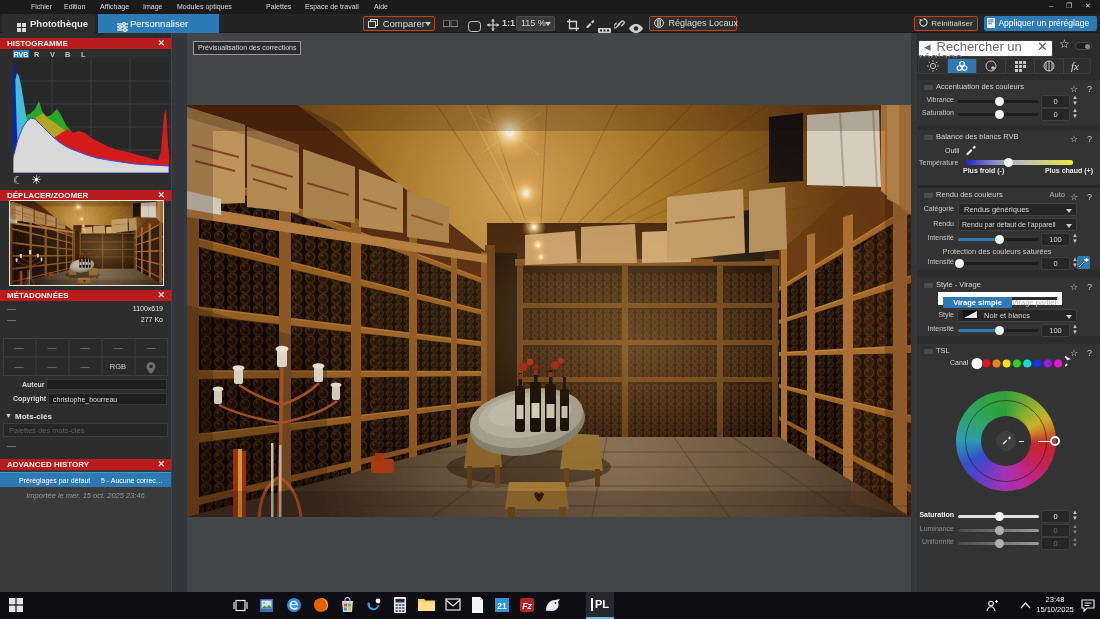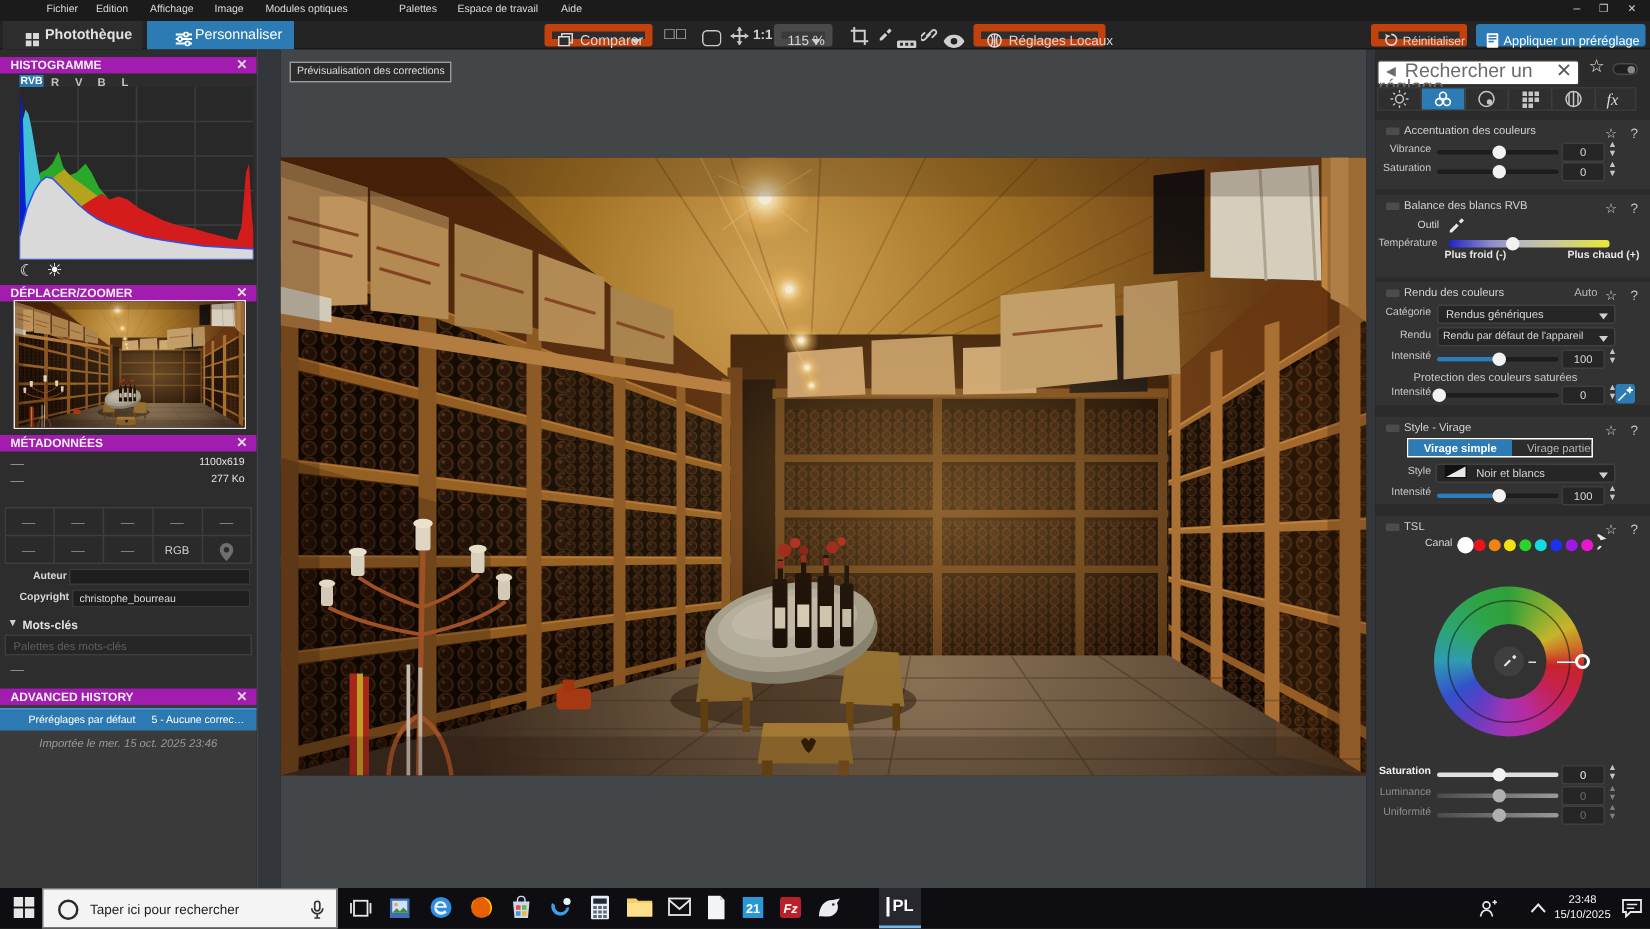--- a/index.html
+++ b/index.html
@@ -11,29 +11,29 @@
   
   #menubar { left:0; top:0; width:1100px; height:14px; background:#1b1b1b; color:#dcdcdc;
     font-size:7px; }
   #menubar span { position:absolute; top:3px; }
 
   
   #toolbar { left:0; top:14px; width:1100px; height:19px; background:#242424;
     border-bottom:1px solid #191919; color:#d8d8d8; }
   .tab1 { left:2px; top:0; width:93px; height:19px; background:#2d2d2d; color:#e2e2e2;
     font-size:9.5px; line-height:19px; white-space:nowrap;font-weight:bold; }
-  .tab2 { left:98px; top:0; width:98px; height:19px; background:#2d7bb4; color:#fff;
+  .tab2 { left:98px; top:0; width:121px; height:19px; background:#2d7bb4; color:#fff;
     font-size:9.5px; line-height:19px; white-space:nowrap; }
-  .tbtn { background:#2d2d2d; border:5px solid #c2410c; border-radius:2px; color:#d8d8d8;
+  .tbtn { background:#2d2d2d; border:1px solid #c2410c; border-radius:2px; color:#d8d8d8;
     font-size:9.5px; line-height:13px; height:15px; top:2px; padding:0 4px;
     white-space:nowrap; }
 
   
   #lpanel { left:0; top:33px; width:171px; height:559px; background:#2d2d2d; color:#cfcfcf; }
-  .phead { position:absolute; left:0; width:171px; height:11px; background:#a21caf;
+  .phead { position:absolute; left:0; width:171px; height:11px; background:#b91c1c;
     color:#efefef; font-size:8px; font-weight:bold; line-height:11px; padding-left:7px; }
   .phead .x { position:absolute; right:6px; top:0; font-weight:bold; color:#dcdcdc; font-size:9px;}
   #gutterL { left:171px; top:33px; width:16px; height:559px; background:#33363a;
     border-left:1px solid #454545; }
   #gutterR { left:911px; top:33px; width:6px; height:559px; background:#33363a; }
 
   
   #canvas { left:187px; top:33px; width:724px; height:559px; background:#434649; }
 
   
@@ -686,23 +686,23 @@
       <div class="vbox" style="left:124px;top:69px">0</div>
         <div class="spin" style="left:154px;top:69px">▲<br>▼</div>
       <div class="abs" style="left:160px;top:68px;width:13px;height:13px;background:#2d7bb4;border-radius:2px">
         <svg width="13" height="13" viewBox="0 0 13 13">
             <path d="M2 11l5-5M8 5l1.3-1.3M9.5 2l.4 1.6L11.5 4l-1.6.4L9.5 6l-.4-1.6L7.5 4l1.6-.4z" stroke="#fff" fill="#fff" stroke-width="1"></path>
           </svg></div>
     </div>
 
     <div class="sect" style="top:245px;height:58px">
       <div class="shead"><span class="grip"></span><span style="margin-left:19px">Style - Virage</span><span class="star" style="top:2px">☆</span><span class="qm" style="top:2px">?</span></div>
-      <div class="abs" style="left:21px;top:14px;width:124px;height:13px;background:#2c2c2c;border:1px solid #ffffff">
+      <div class="abs" style="left:21px;top:14px;width:124px;height:13px;background:#2c2c2c;border:5px solid #ffffff">
         <div class="abs" style="left:0;top:0;width:69px;height:11px;background:#2d7bb4;color:#fff;font-size:7.5px;text-align:center;line-height:11px;font-weight:bold">Virage simple</div>
-        <div class="abs" style="left:69px;top:0;width:54px;height:11px;color:#b5b5b5;font-size:7.5px;text-align:right;line-height:11px">Virage partiel</div>
+        <div class="abs" style="left:69px;top:0;width:54px;height:11px;color:#b5b5b5;font-size:7.5px;text-align:left;line-height:11px">Virage partiel</div>
       </div>
       <div class="slab" style="right:146px;top:33px;width:60px">Style</div>
       <div class="ddown" style="left:40px;top:31px;width:120px">
         <svg width="15" height="9" viewBox="0 0 15 9" style="vertical-align:-1px">
             <rect width="15" height="9" fill="#111"></rect>
             <path d="M1 8L14 8 14 1Z" fill="#e8e8e8"></path>
           </svg>
         <span style="margin-left:4px">Noir et blancs</span><span class="ddarr"></span></div>
       <div class="slab" style="right:146px;top:47px;width:60px">Intensité</div>
       <div class="track" style="left:41px;top:51px;width:81px"></div>
@@ -762,30 +762,20 @@
 
   <div id="taskbar" class="abs">
     <svg class="abs" style="left:9px;top:6px" width="14" height="14" viewBox="0 0 14 14">
         <g fill="#e6e6e6">
           <rect x="0" y="0" width="6.4" height="6.4"></rect>
           <rect x="7.6" y="0" width="6.4" height="6.4"></rect>
           <rect x="0" y="7.6" width="6.4" height="6.4"></rect>
           <rect x="7.6" y="7.6" width="6.4" height="6.4"></rect>
         </g>
       </svg>
-    <div id="tsearch" class="abs">
-      <svg class="abs" style="left:9px;top:6px" width="15" height="15" viewBox="0 0 15 15" fill="none">
-          <circle cx="7.5" cy="7.5" r="6" stroke="#2a2a2a" stroke-width="1.6"></circle>
-        </svg>
-      <span style="margin-left:31px">Taper ici pour rechercher</span>
-      <svg class="abs" style="right:8px;top:7px" width="9" height="13" viewBox="0 0 9 13" fill="none" stroke="#333" stroke-width="1.1">
-          <rect x="2.8" y="0.8" width="3.4" height="6.4" rx="1.7"></rect>
-          <path d="M.8 5.5a3.7 3.7 0 007.4 0M4.5 9.2v2.6M2.6 12h3.8"></path>
-        </svg>
-    </div>
     <svg class="abs" style="left:233px;top:6px" width="15" height="15" viewBox="0 0 15 15" fill="none" stroke="#e8e8e8" stroke-width="1.2">
         <rect x="3" y="2.5" width="9" height="10"></rect>
         <path d="M1 4v7M14 4v7"></path>
       </svg>
 
     <svg class="abs" style="left:259px;top:6px" width="15" height="15" viewBox="0 0 15 15">
         <rect x="1" y="1" width="13" height="13" fill="#3a6eb5"></rect>
         <rect x="2.5" y="2.5" width="10" height="8" fill="#cfe3f7"></rect>
         <circle cx="5" cy="5" r="1.2" fill="#e8a33d"></circle>
         <path d="M2.5 10.5l3-3 2 2 2.5-2.5 2.5 2.5v1z" fill="#4a8a3a"></path>

